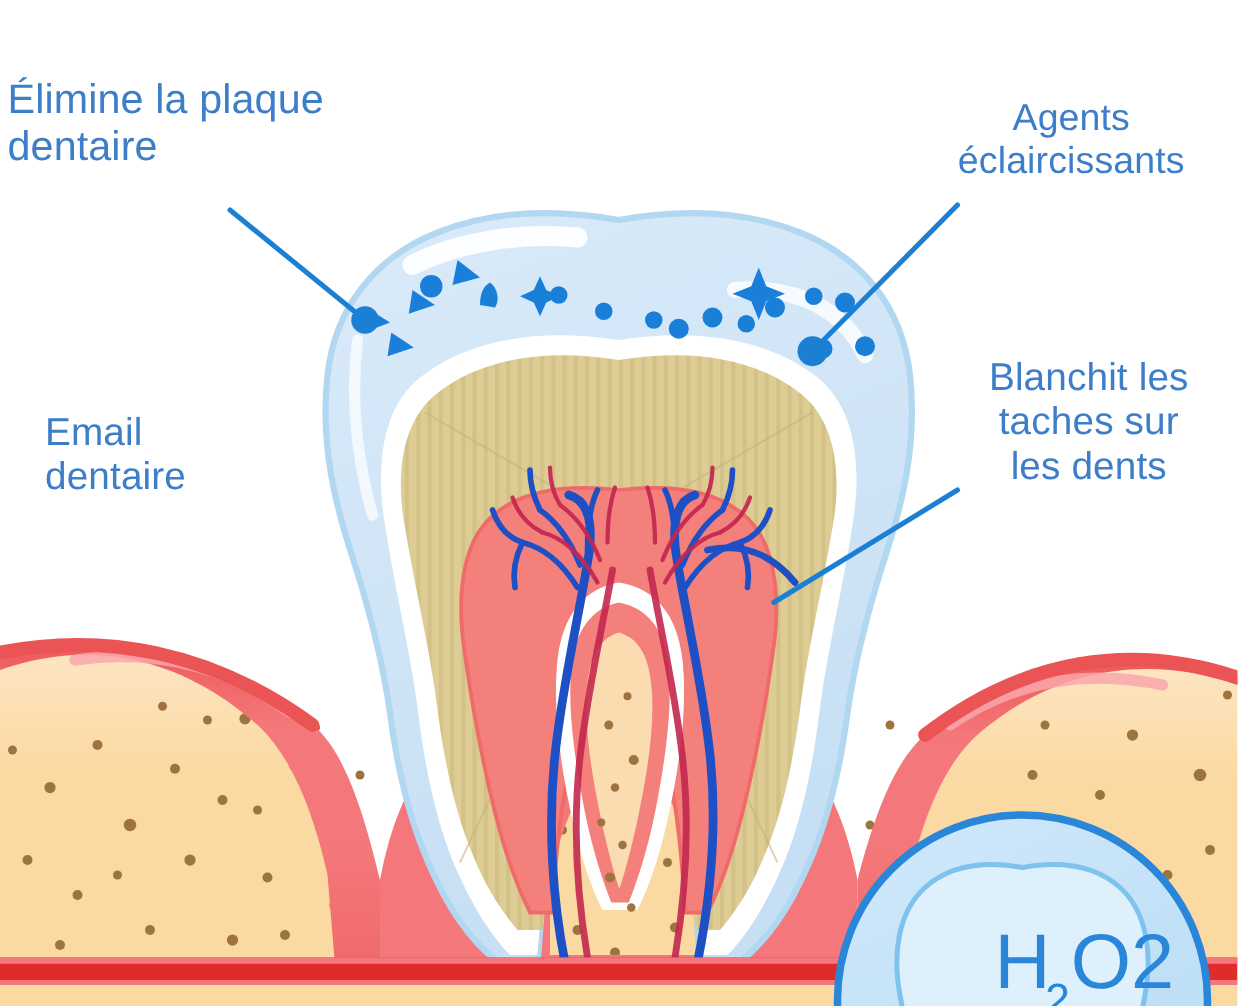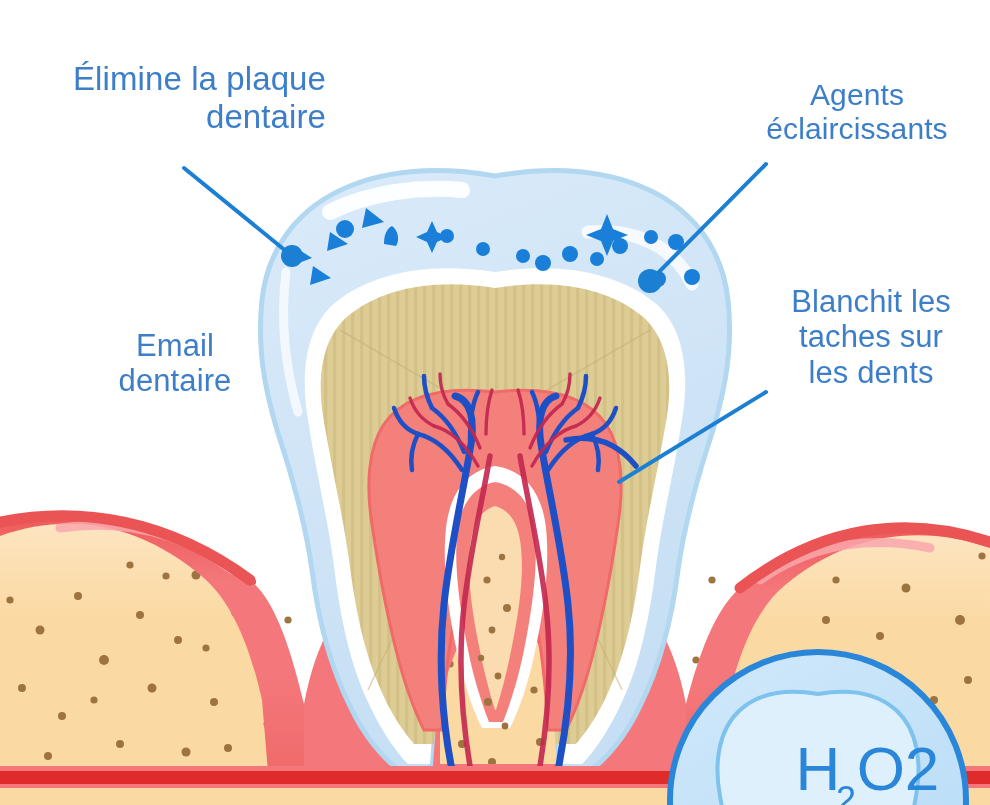--- a/index.html
+++ b/index.html
@@ -7,23 +7,23 @@
   body{
     width:990px;height:805px;overflow:hidden;position:relative;
     font-family:"Liberation Sans","DejaVu Sans",sans-serif;
   }
   #stage{position:absolute;left:0;top:0;width:990px;height:805px;}
   #stage svg{display:block;}
   .lbl{
     position:absolute;color:#3d7ec9;line-height:1.14;
     font-weight:400;letter-spacing:.1px;white-space:pre;
   }
-  #label-plaque{left:6px;top:60px;width:320px;text-align:right;font-size:33px;}
+  #label-plaque{left:6px;top:60px;width:320px;text-align:left;font-size:33px;}
   #label-agents{left:712px;top:78px;width:290px;text-align:center;font-size:30px;}
-  #label-enamel{left:60px;top:328px;width:230px;text-align:center;font-size:31px;}
+  #label-enamel{left:36px;top:328px;width:230px;text-align:left;font-size:31px;}
   #label-stains{left:752px;top:284px;width:238px;text-align:center;font-size:31px;}
 </style>
 </head>
 <body>
 
 <div id="stage">
 <svg width="990" height="805" viewBox="0 0 990 805" xmlns="http://www.w3.org/2000/svg">
   <defs>
 
     <pattern id="dentinStripes" width="9" height="9" patternUnits="userSpaceOnUse">

